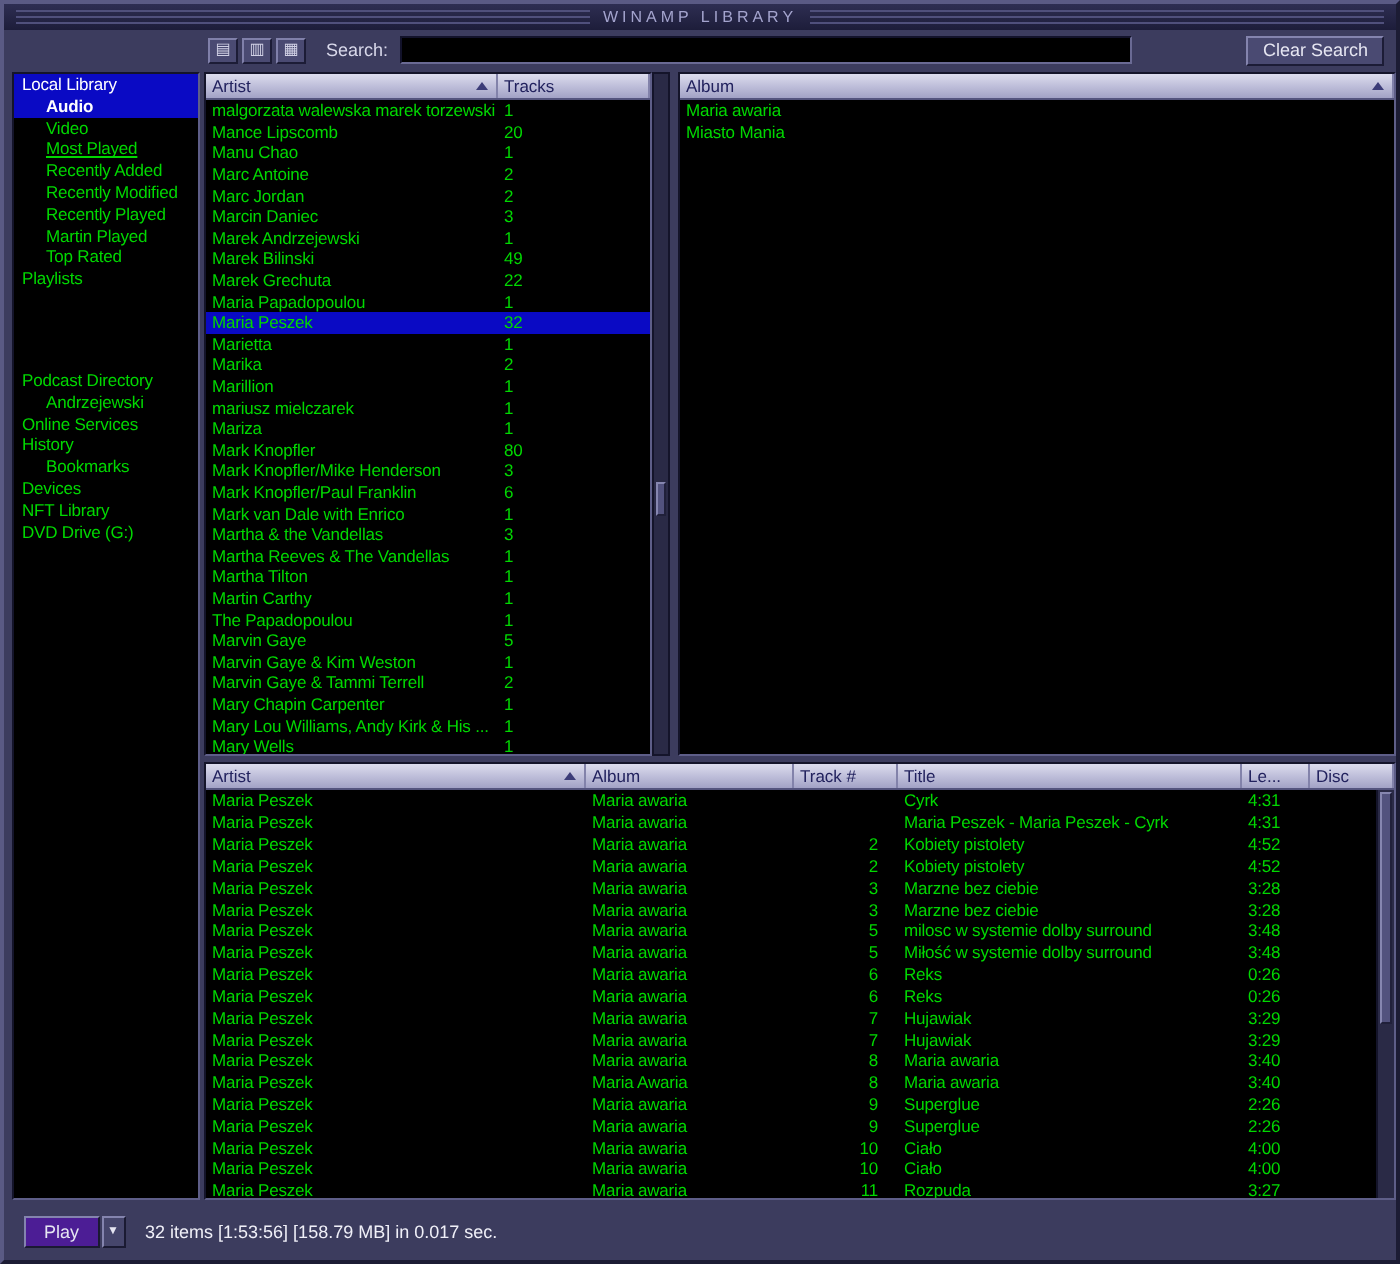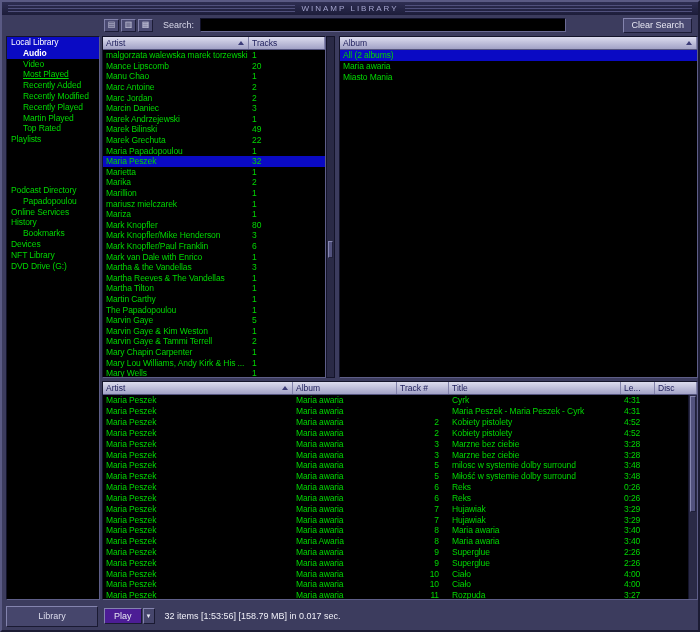--- a/index.html
+++ b/index.html
@@ -178,21 +178,21 @@
       <div class="tree-item" style="padding-left: 16px;"><span>Recently Played</span></div>
 
       <div class="tree-item" style="padding-left: 16px;"><span>Martin Played</span></div>
 
       <div class="tree-item" style="padding-left: 16px;"><span>Top Rated</span></div>
 
       <div class="tree-item" style="padding-left: 4px;"><span>Playlists</span></div>
 
       <div class="tree-item" style="padding-left: 4px; margin-top: 40px;"><span>Podcast Directory</span></div>
 
-      <div class="tree-item" style="padding-left: 16px;"><span>Papadopoulou</span></div>
+      <div class="tree-item" style="padding-left: 16px;"><span>Andrzejewski</span></div>
 
       <div class="tree-item" style="padding-left: 4px;"><span>Online Services</span></div>
 
       <div class="tree-item" style="padding-left: 4px;"><span>History</span></div>
 
       <div class="tree-item" style="padding-left: 16px;"><span>Bookmarks</span></div>
 
       <div class="tree-item" style="padding-left: 4px;"><span>Devices</span></div>
 
       <div class="tree-item" style="padding-left: 4px;"><span>NFT Library</span></div>
@@ -367,23 +367,20 @@
   <div class="scrollbar sb-artist">
     <div class="thumb" style="top:204px;height:17px;"></div>
   </div>
 
   <div class="pane album-pane">
     <div class="pane-header">
       <div class="hcell sorted" style="flex:1 1 auto">Album</div>
     </div>
     <div>
 
-        <div class="row selected">
-          <span class="cell" style="flex:1 1 auto">All (2 albums)</span>
-        </div>
 
         <div class="row">
           <span class="cell" style="flex:1 1 auto">Maria awaria</span>
         </div>
 
         <div class="row">
           <span class="cell" style="flex:1 1 auto">Miasto Mania</span>
         </div>
       </div>
   </div>
@@ -569,19 +566,18 @@
           <span class="cell" style="width:34px">3:27</span>
           <span class="cell" style="flex:1 1 auto"></span>
         </div>
       </div>
     <div class="sb-tracks">
       <div class="thumb" style="top:1px;height:116px;"></div>
     </div>
   </div>
 
   <div class="statusbar">
-    <button class="lib-btn">Library</button>
     <button class="play-btn">Play</button>
     <button class="play-arrow"><span>▼</span></button>
     <span class="status-text">32 items [1:53:56] [158.79 MB] in 0.017 sec.</span>
   </div>
 
 </div>
 
 </body></html>

